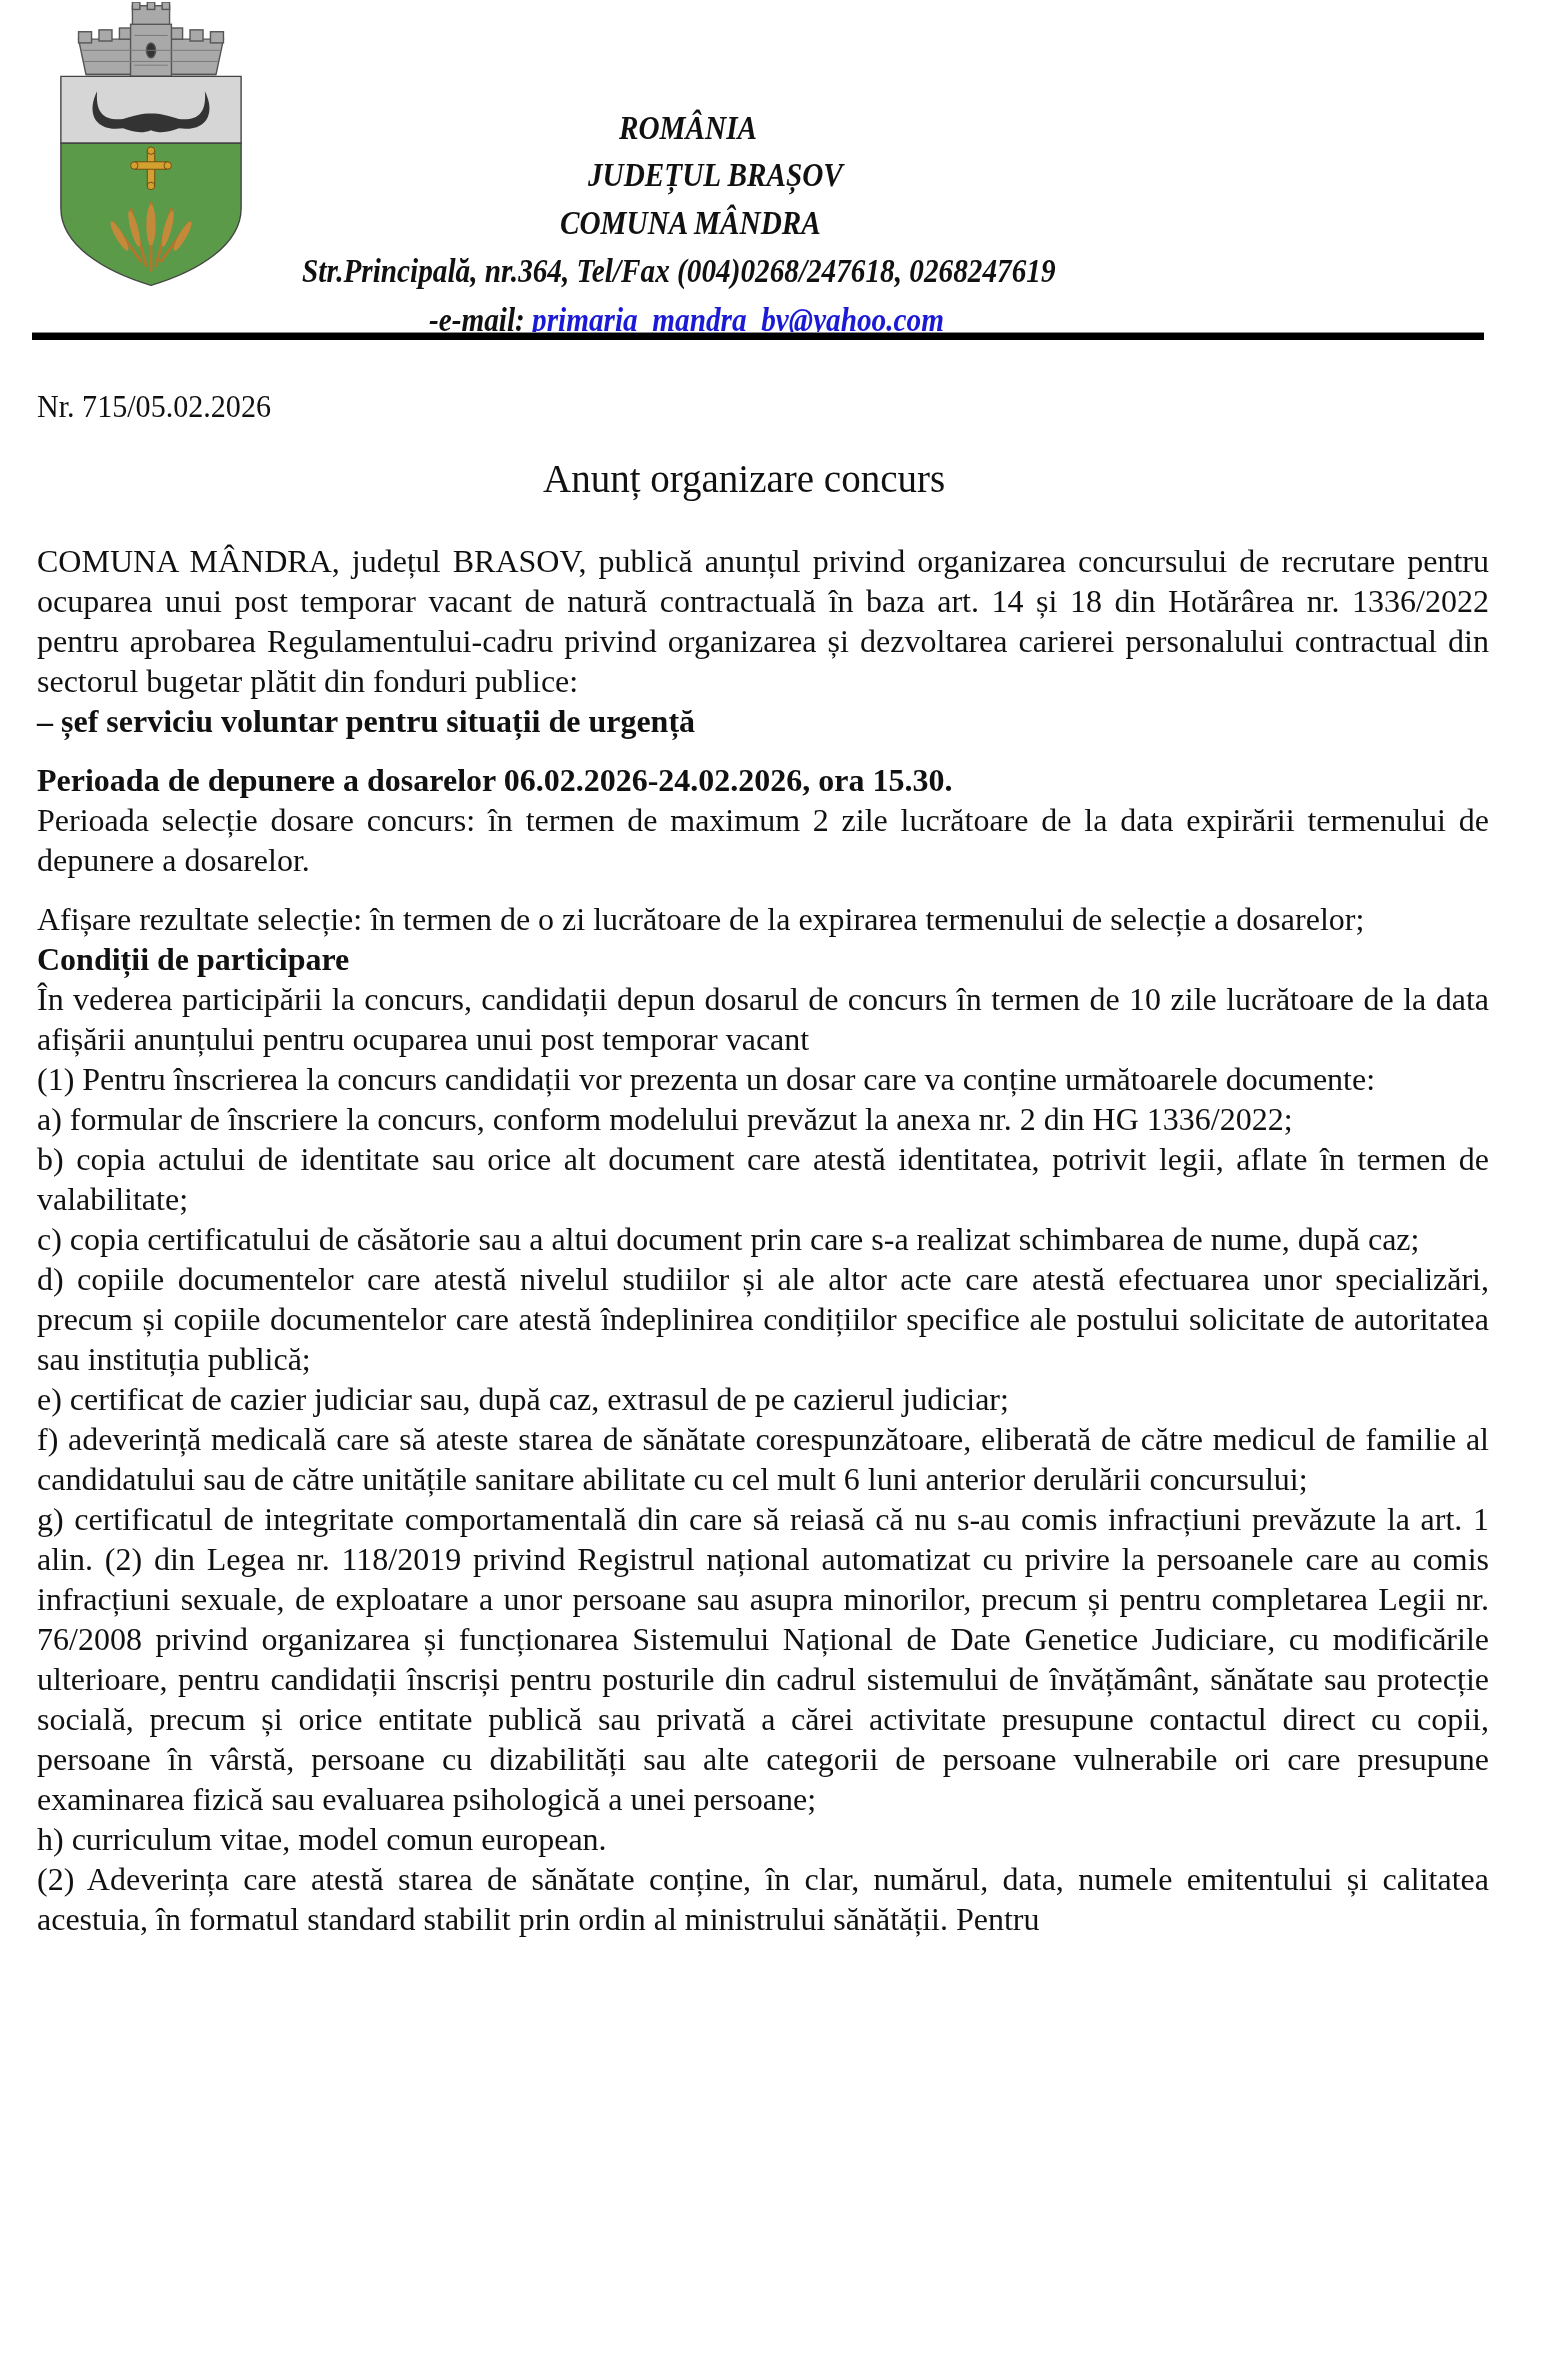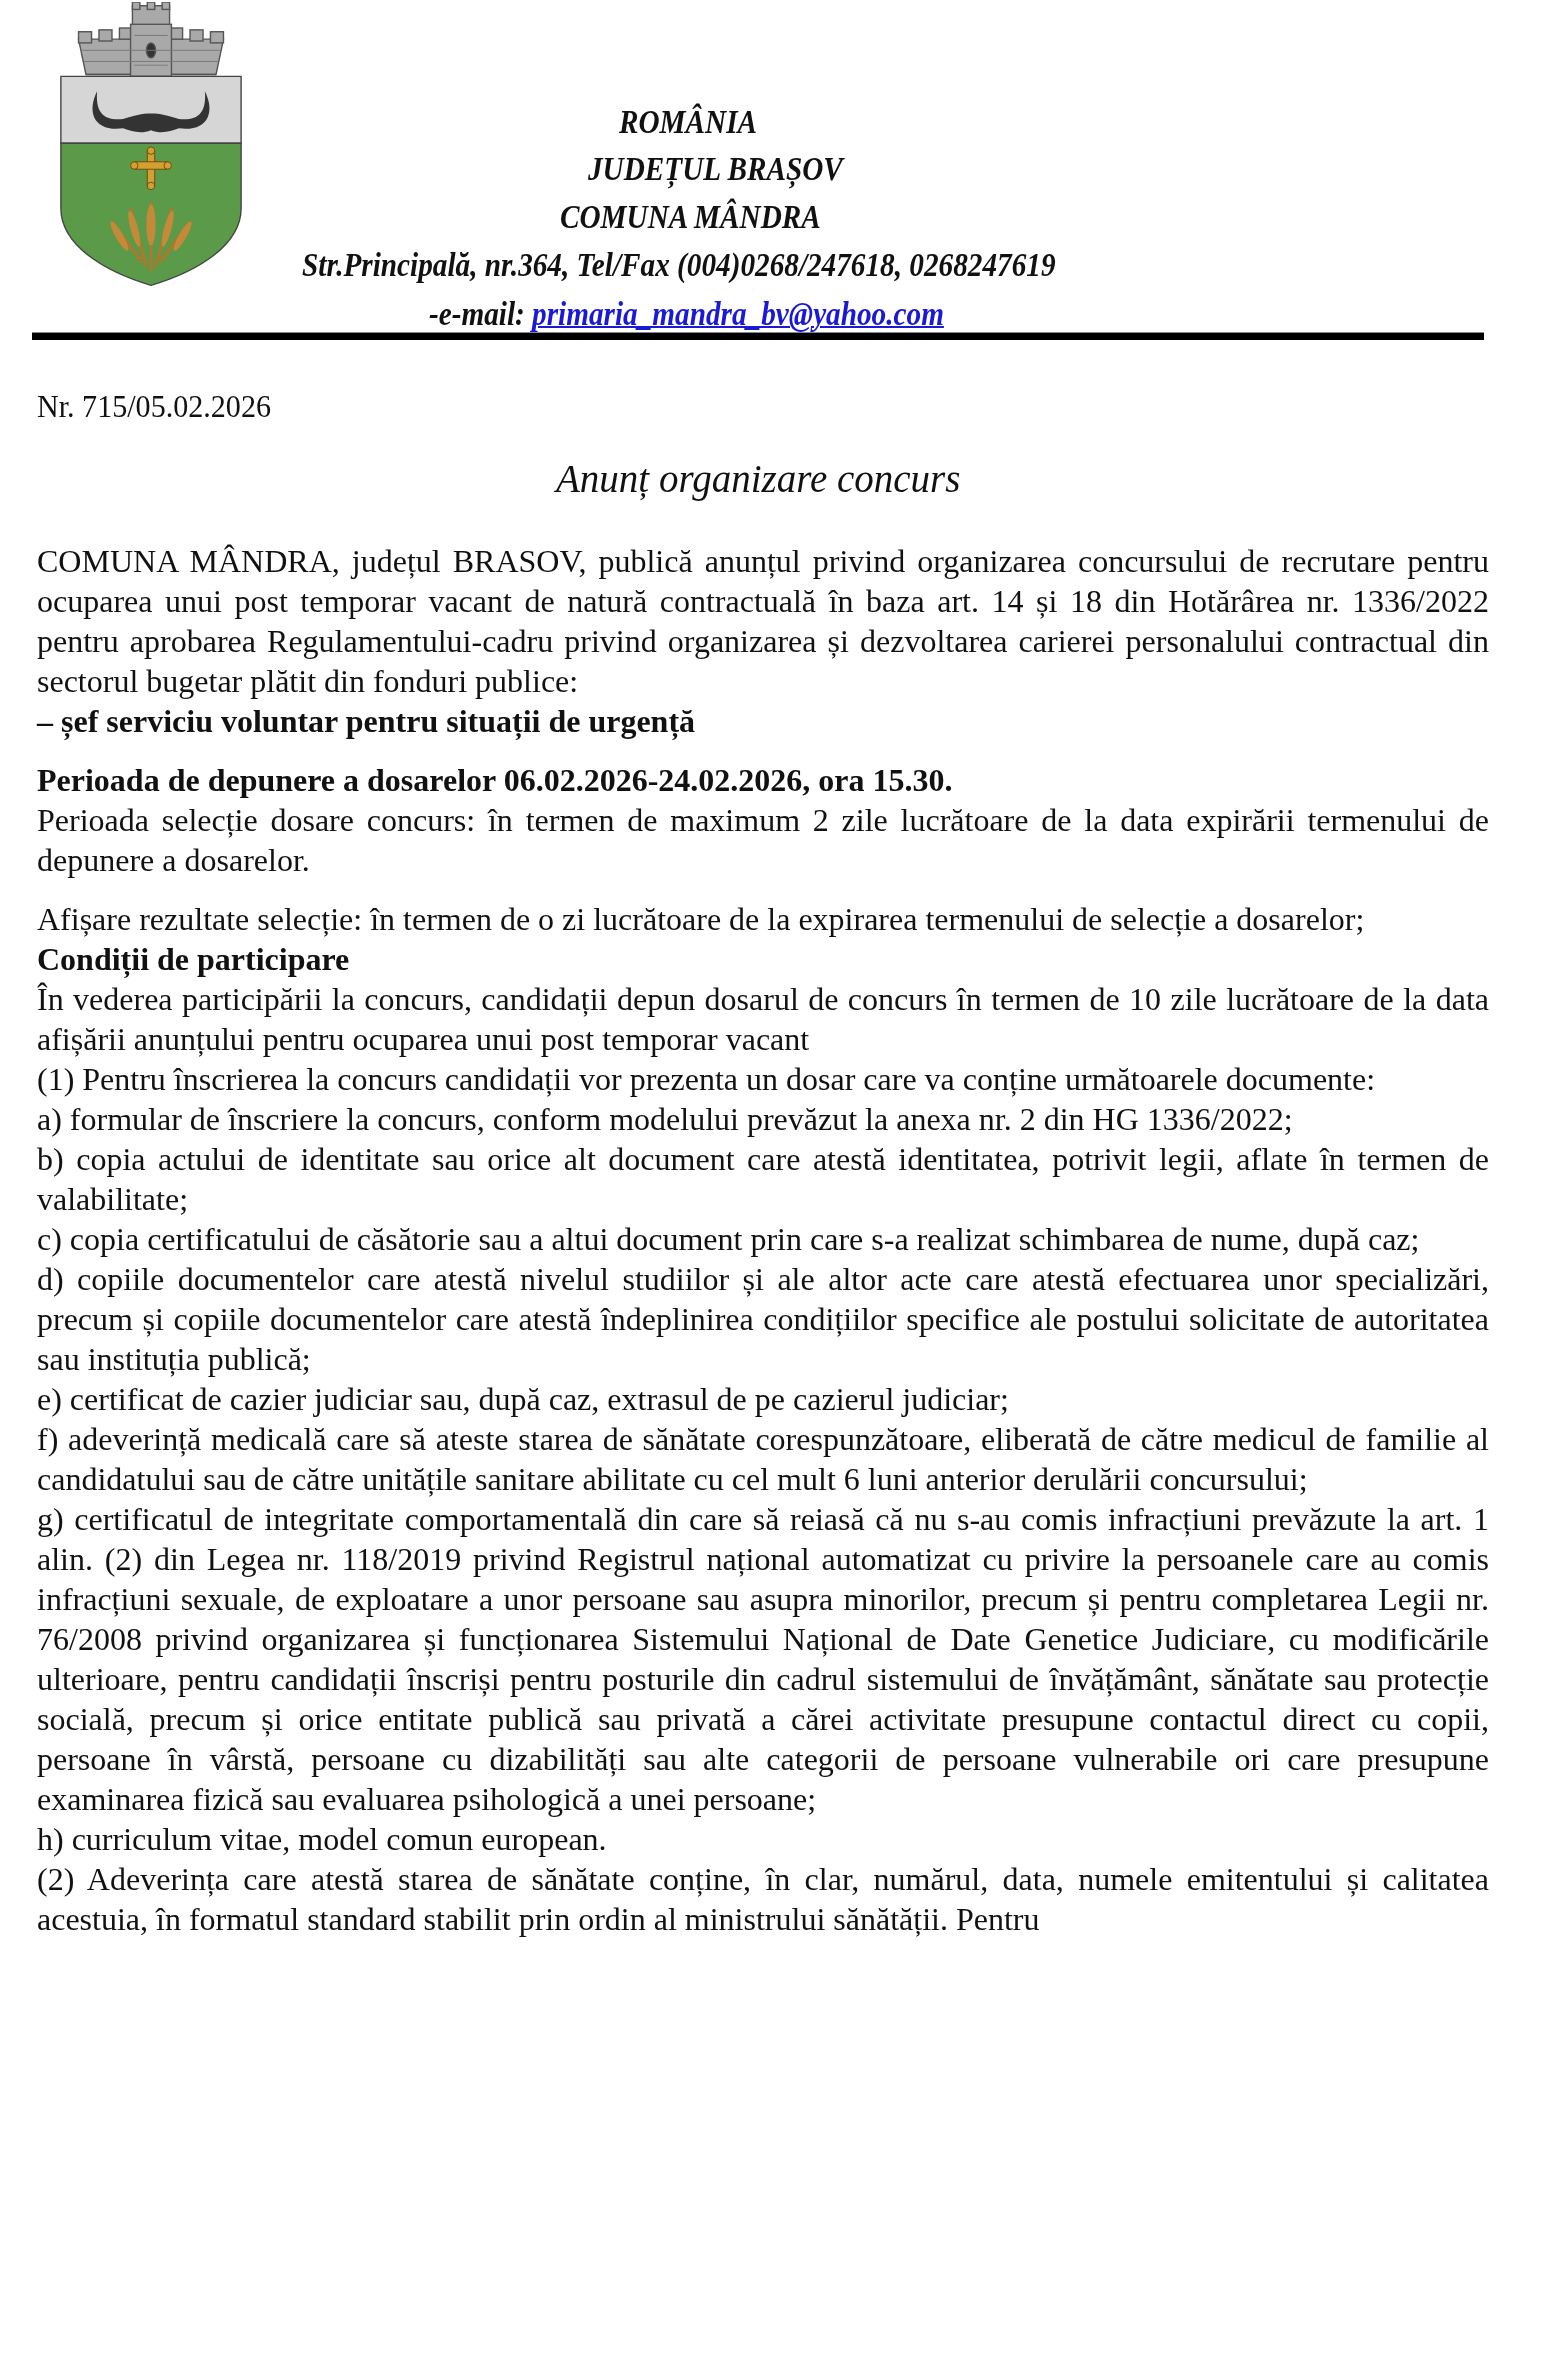--- a/index.html
+++ b/index.html
@@ -14,21 +14,21 @@
   .crest {
     position: absolute;
     left: 58px;
     top: 1.9px;
     width: 186px;
     height: 288px;
   }
   .letterhead {
     position: absolute;
     left: 0;
-    top: 6px;
+    top: 12px;
     width: 1367px;
     height: 343px;
   }
   .lh-line {
     position: absolute;
     font-style: italic;
     font-weight: bold;
     font-size: 34px;
     line-height: 41px;
     white-space: nowrap;
@@ -59,26 +59,25 @@
     position: absolute;
     left: 37px;
     top: 388px;
     font-size: 32px;
     line-height: 37px;
     transform: scaleX(0.94);
     transform-origin: left center;
   }
   .doc-title {
     position: absolute;
-    left: 556px;
+    left: 543px;
     top: 456px;
     font-size: 39px;
     line-height: 46px;
     white-space: nowrap;
-    font-style: italic;
   }
   .body-text {
     position: absolute;
     left: 37px;
     top: 541px;
     width: 1452px;
     font-size: 32px;
     line-height: 40px;
     text-align: justify;
   }

